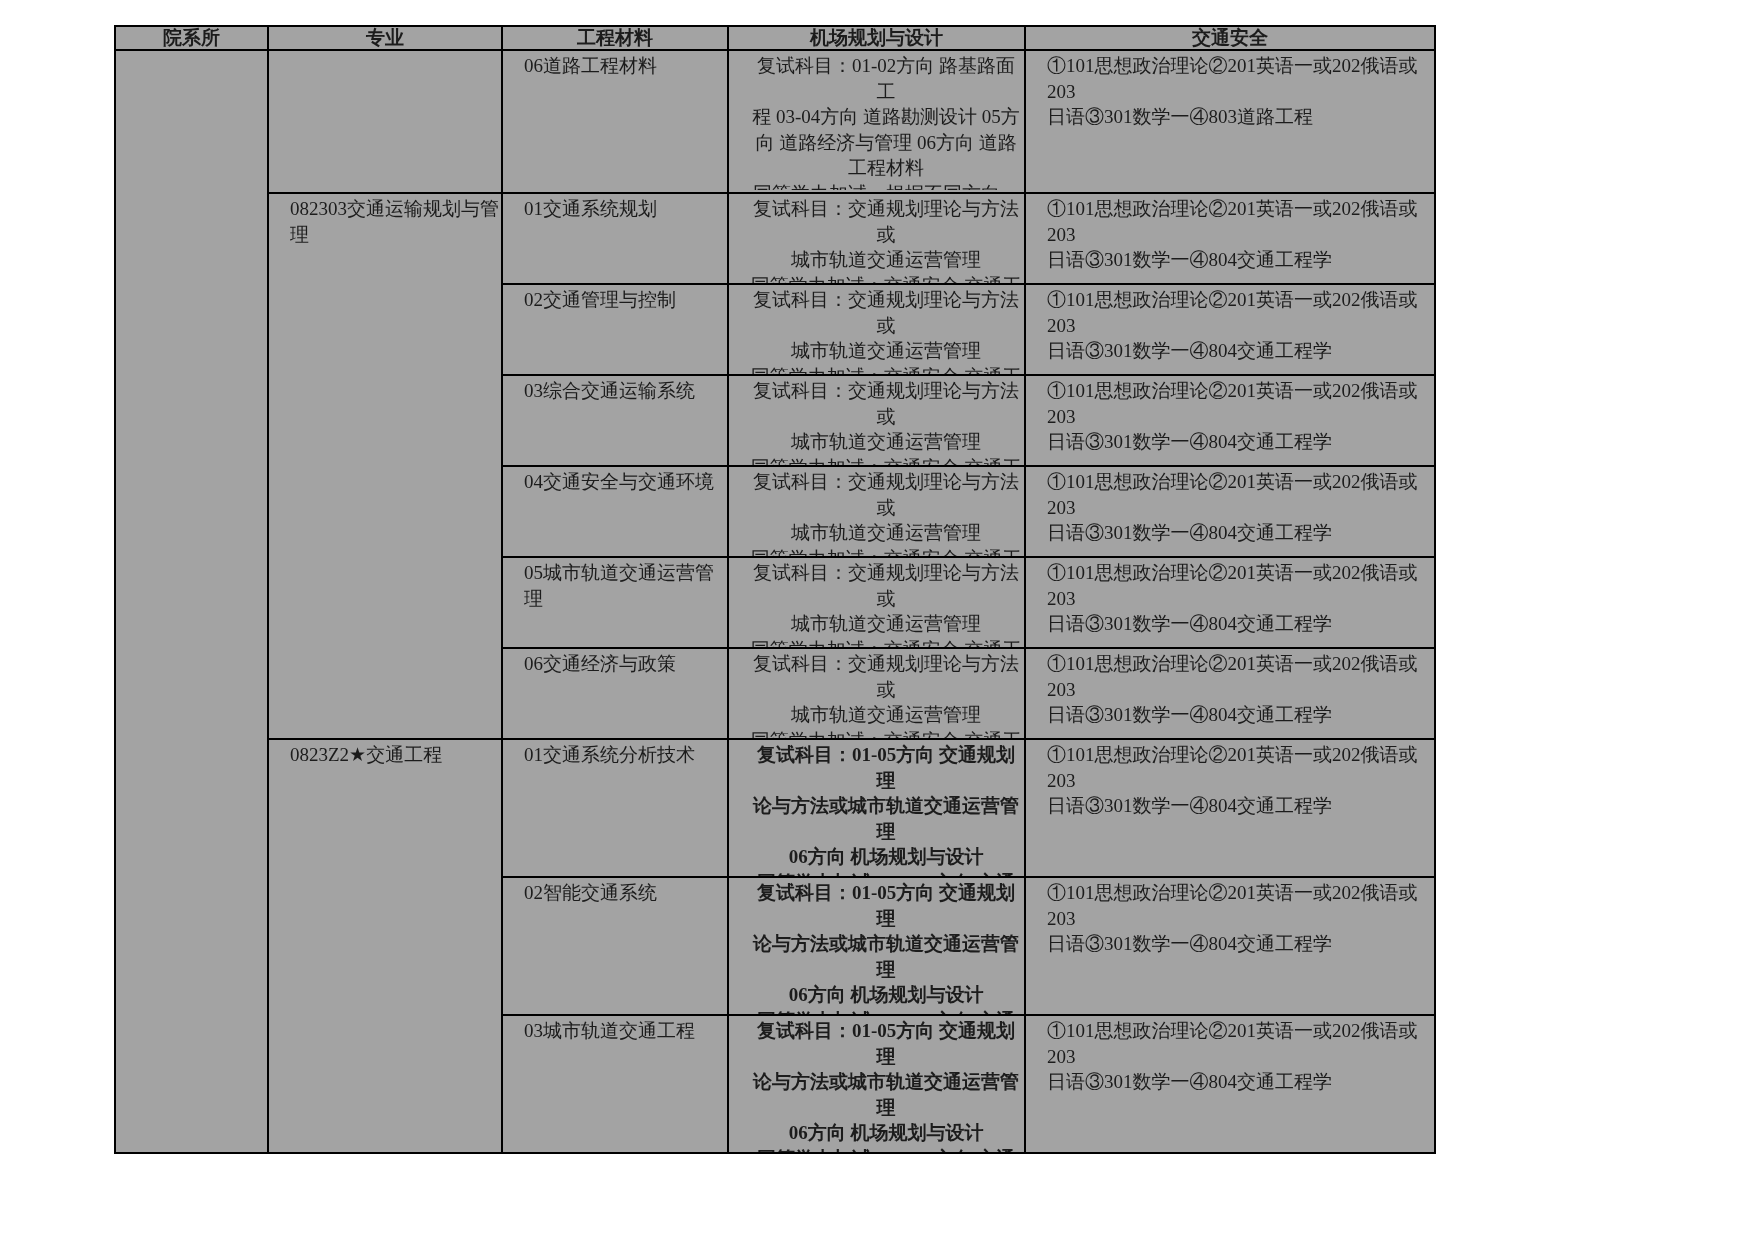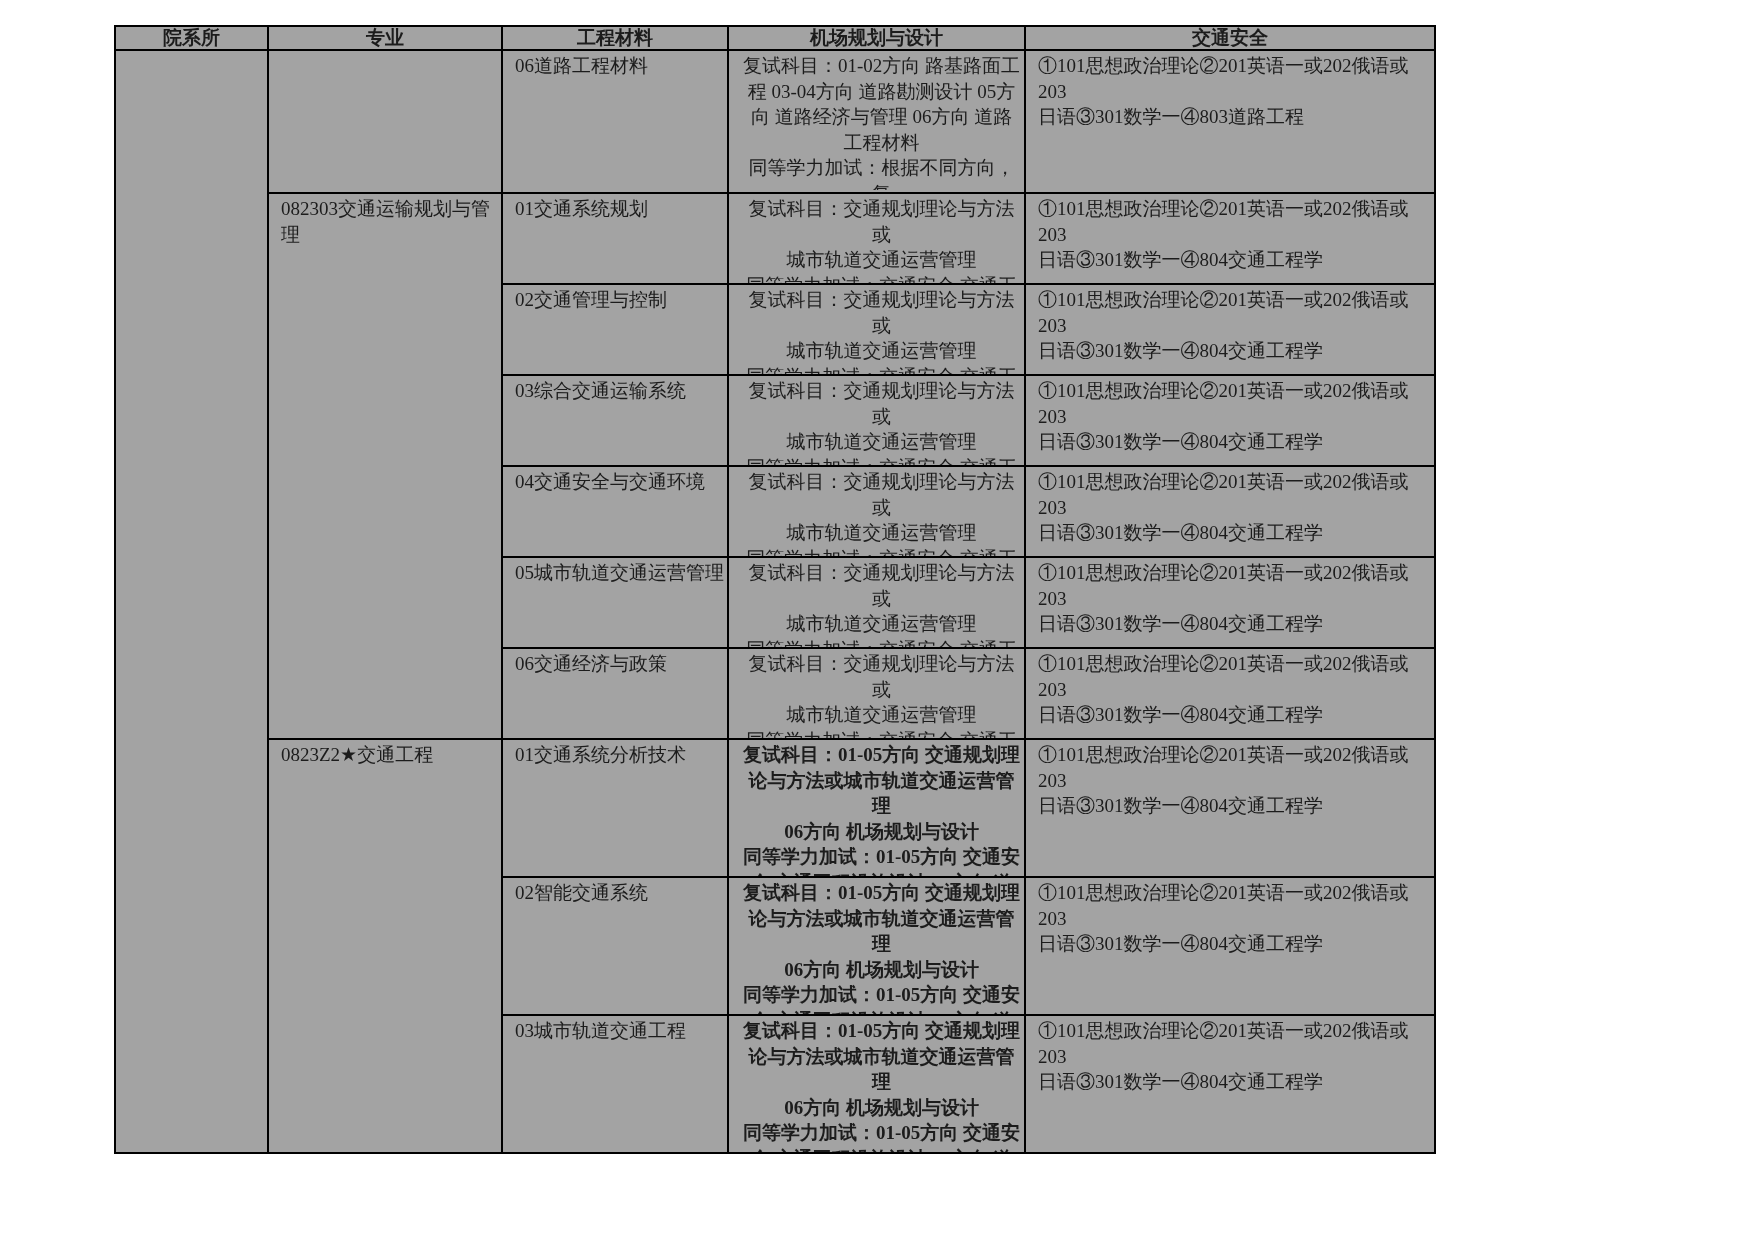--- a/index.html
+++ b/index.html
@@ -34,21 +34,21 @@
     font-size: 19px;
     font-weight: bold;
     text-align: center;
     padding: 0;
     line-height: 22px;
   }
   td {
     font-size: 19px;
     line-height: 25.5px;
     white-space: pre-line;
-    padding: 2px 2px 0 12px;
+    padding: 2px 2px 0 21px;
     overflow: hidden;
   }
   tr.h-h { height: 24px; }
   tr.h-a { height: 143px; }
   tr.h-b { height: 69px; }
   tr.h-c { height: 120px; }
   .clip { overflow: hidden; white-space: pre-line; text-align: center; }
   .clip-a { height: 137px; }
   .clip-b { height: 87px; }
   .clip-c { height: 134px; font-weight: bold; }

